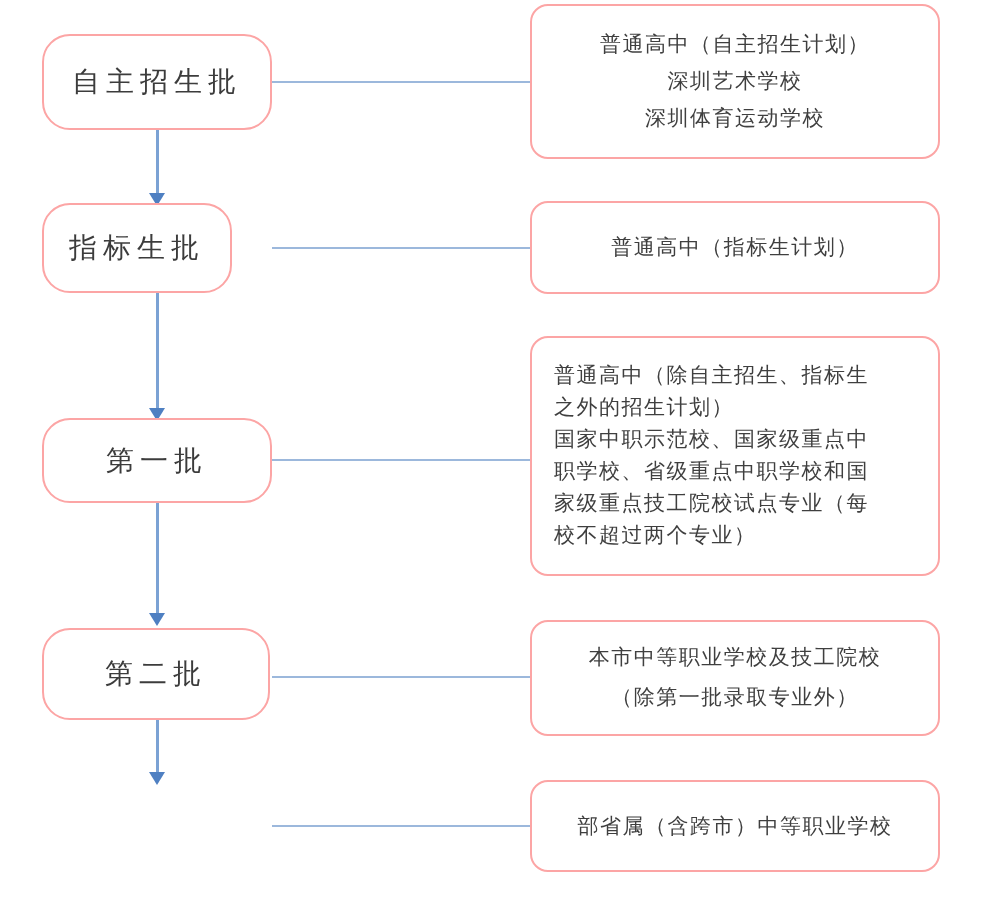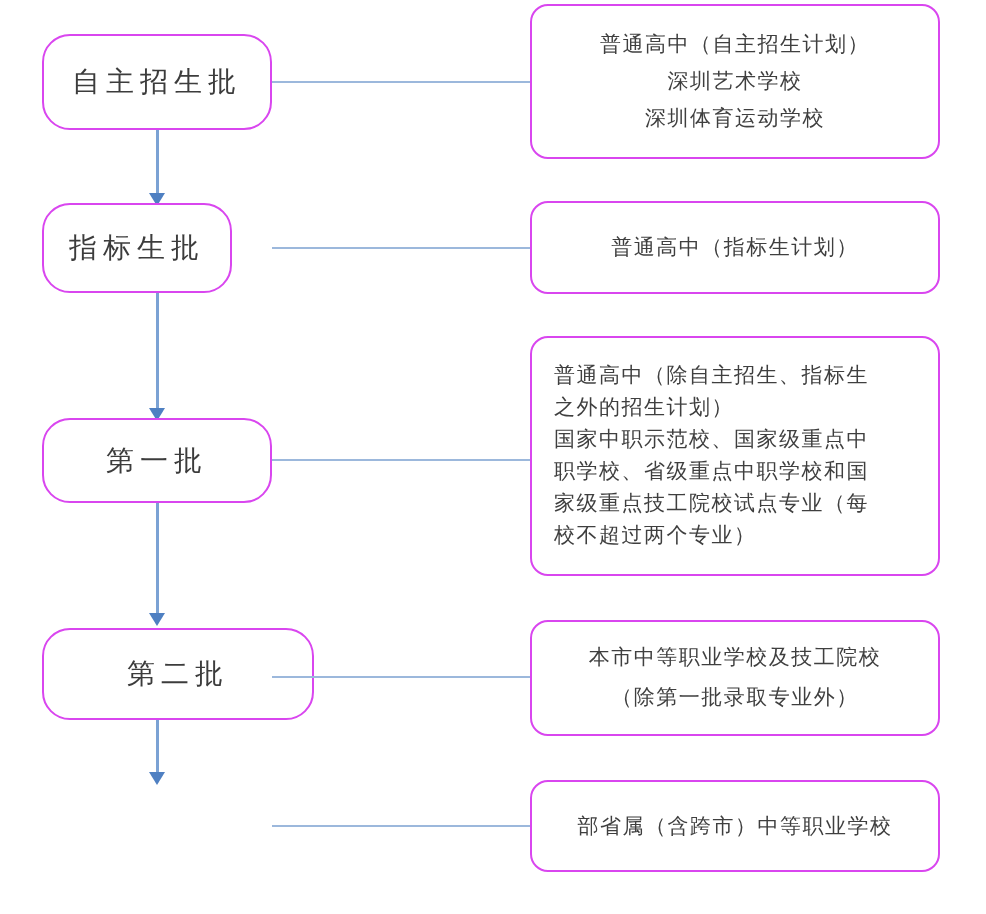--- a/index.html
+++ b/index.html
@@ -17,21 +17,21 @@
   }
   #canvas {
     position: absolute;
     left: 0; top: 0;
     width: 986px;
     height: 914px;
   }
   .node {
     position: absolute;
     box-sizing: border-box;
-    border: 2px solid #d946ef;
+    border: 2px solid #fca5a5;
     border-radius: 14px;
     background: #ffffff;
     display: flex;
     align-items: center;
     justify-content: center;
     text-align: center;
     letter-spacing: 2px;
     line-height: 1.55;
   }
   .stage-node {
@@ -137,21 +137,21 @@
       <span class="ln">国家中职示范校、国家级重点中</span>
       <span class="ln">职学校、省级重点中职学校和国</span>
       <span class="ln">家级重点技工院校试点专业（每</span>
       <span class="ln">校不超过两个专业）</span>
     </span>
   </div>
 
   <div class="vconn" style="left:156px; top:503px; height:116px;"></div>
   <div class="arrow-head" style="left:149px; top:613px;"></div>
 
-  <div class="node stage-node" style="left:42px; top:628px; width:272px; height:92px;">
+  <div class="node stage-node" style="left:42px; top:628px; width:228px; height:92px;">
     <span>第二批</span>
   </div>
 
   <div class="hconn" style="left:272px; top:676px; width:258px;"></div>
 
   <div class="node detail-node two-line" style="left:530px; top:620px; width:410px; height:116px;">
     <span class="lines">
       <span class="ln">本市中等职业学校及技工院校</span>
       <span class="ln">（除第一批录取专业外）</span>
     </span>

